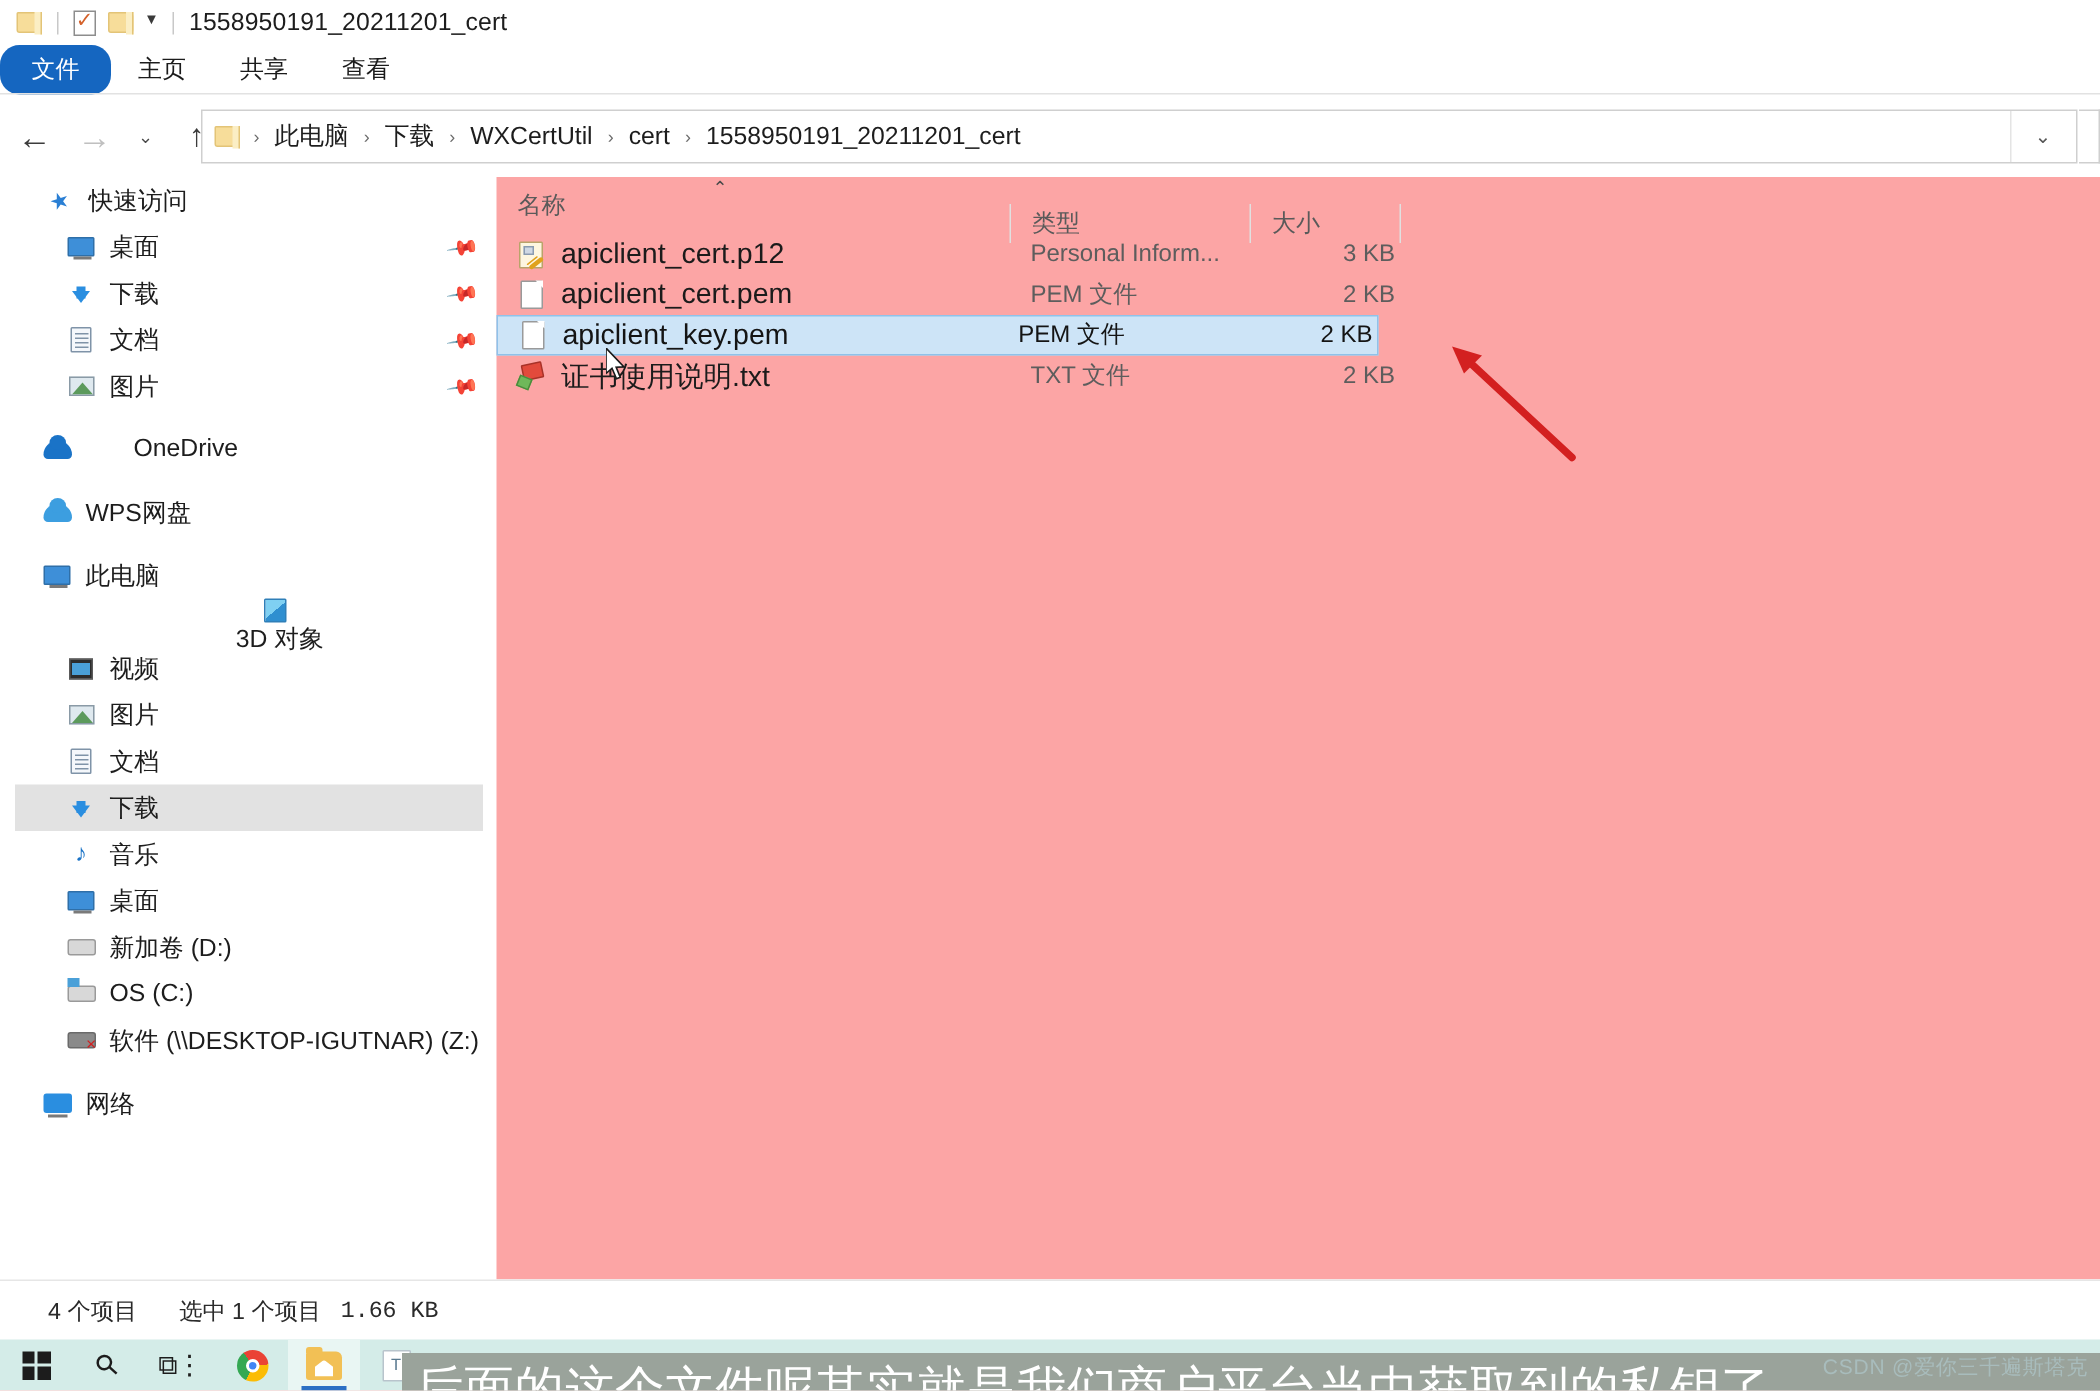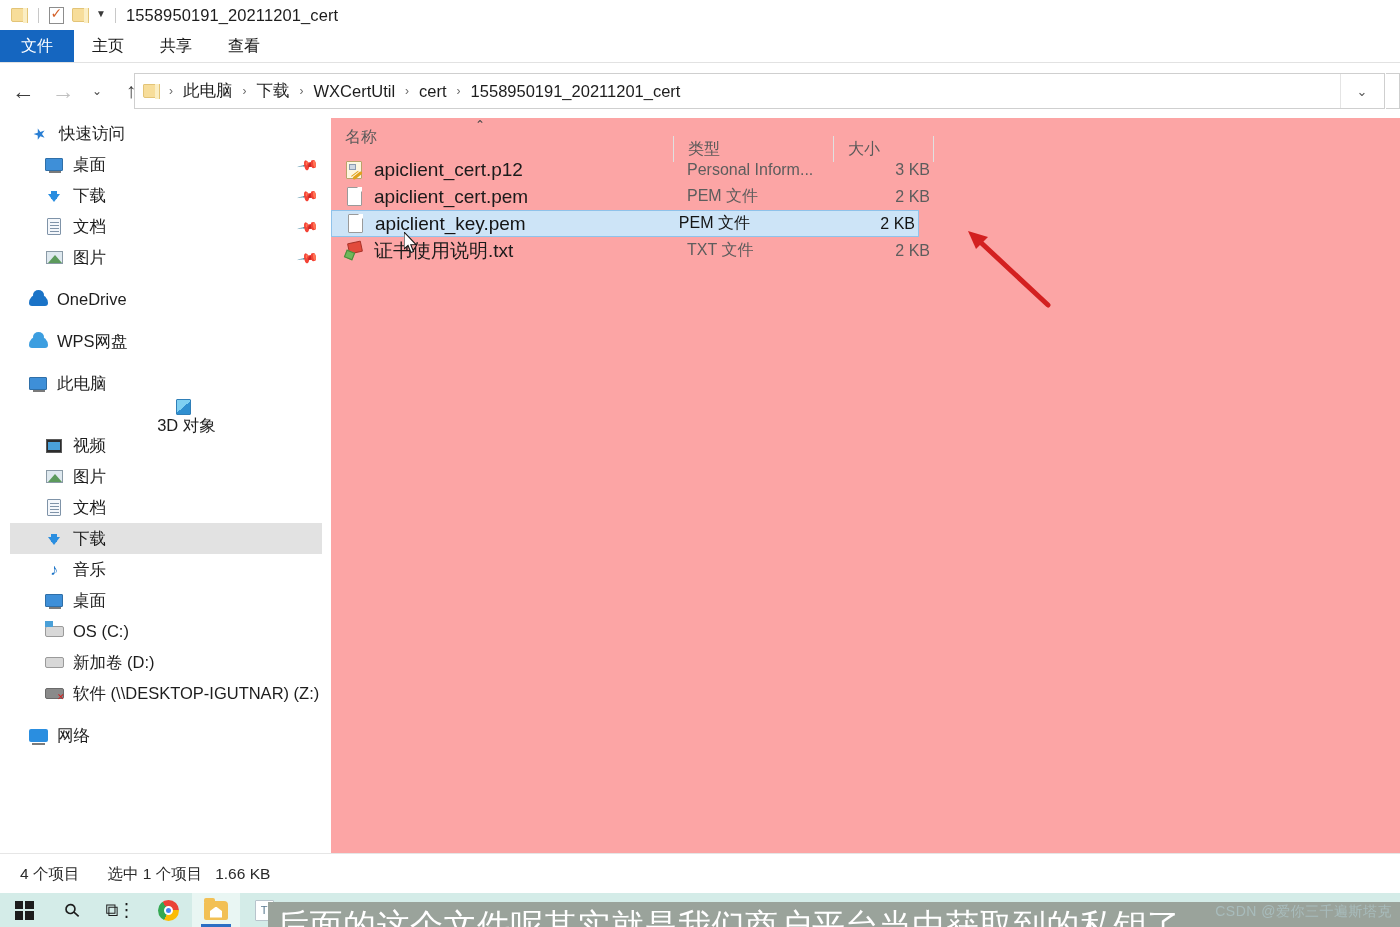--- a/index.html
+++ b/index.html
@@ -104,20 +104,21 @@
   }
   .tab {
     display: flex;
     align-items: center;
     justify-content: center;
     font-size: 16px;
     color: #1b1b1b;
     padding: 0 18px;
     white-space: nowrap;
     box-sizing: border-box;
+    border-radius: 13px;
   }
   .tab.file-tab {
     background: #1566c0;
     color: #ffffff;
     width: 74px;
     padding: 0;
   }
   .ribbon-underline {
     position: absolute;
     left: 0; top: 62px;
@@ -583,23 +584,23 @@
     background: #ffffff;
     border-top: 1px solid #e6e6e6;
     display: flex;
     align-items: center;
   }
   .status-text {
     font-size: 15.5px;
     color: #2a2a2a;
     white-space: nowrap;
   }
-  .st1 { margin-left: 20px; }
+  .st1 { margin-left: 32px; }
   .st2 { margin-left: 28px; }
-  .st3 { margin-left: 13px; }
+  .st3 { margin-left: 13px; font-family: Liberation Mono, monospace; }
 
   
   .taskbar {
     position: absolute;
     left: 0; top: 893px;
     width: 1400px; height: 34px;
     background: #d4ece8;
     display: flex;
     align-items: center;
   }
@@ -801,40 +802,40 @@
     <div class="nav-item" style="padding-left:42px;">
       <span class="ni-icon">
           <span class="ic ic-pic"></span>
         </span>
       <span>图片</span>
       <span class="pin">📌</span>
     </div>
 
     <div style="height:11px;"></div>
 
+    <div class="nav-item" style="padding-left:26px;gap:32px;">
+      <span class="ni-icon">
+          <span class="ic ic-cloud"></span>
+        </span>
+      <span>OneDrive</span>
+    </div>
+
+    <div style="height:11px;"></div>
+
     <div class="nav-item" style="padding-left:26px;">
       <span class="ni-icon">
-          <span class="ic ic-cloud"></span>
-        </span>
-      <span>OneDrive</span>
+          <span class="ic ic-cloud wps"></span>
+        </span>
+      <span>WPS网盘</span>
     </div>
 
     <div style="height:11px;"></div>
 
     <div class="nav-item" style="padding-left:26px;">
       <span class="ni-icon">
-          <span class="ic ic-cloud wps"></span>
-        </span>
-      <span>WPS网盘</span>
-    </div>
-
-    <div style="height:11px;"></div>
-
-    <div class="nav-item" style="padding-left:26px;">
-      <span class="ni-icon">
           <span class="ic ic-monitor"></span>
         </span>
       <span>此电脑</span>
     </div>
     <div class="nav-item" style="padding-left:42px;flex-direction:column;">
       <span class="ni-icon">
           <span class="ic ic-3d"></span>
         </span>
       <span>3D 对象</span>
     </div>
@@ -869,29 +870,29 @@
       <span>音乐</span>
     </div>
     <div class="nav-item" style="padding-left:42px;">
       <span class="ni-icon">
           <span class="ic ic-monitor"></span>
         </span>
       <span>桌面</span>
     </div>
     <div class="nav-item" style="padding-left:42px;">
       <span class="ni-icon">
+          <span class="ic ic-drive"></span>
+        </span>
+      <span>新加卷 (D:)</span>
+    </div>
+    <div class="nav-item" style="padding-left:42px;">
+      <span class="ni-icon">
           <span class="ic ic-drive os"></span>
         </span>
       <span>OS (C:)</span>
-    </div>
-    <div class="nav-item" style="padding-left:42px;">
-      <span class="ni-icon">
-          <span class="ic ic-drive"></span>
-        </span>
-      <span>新加卷 (D:)</span>
     </div>
     <div class="nav-item" style="padding-left:42px;">
       <span class="ni-icon">
           <span class="ic ic-drive net"></span>
         </span>
       <span>软件 (\\DESKTOP-IGUTNAR) (Z:)</span>
     </div>
 
     <div style="height:11px;"></div>
 

